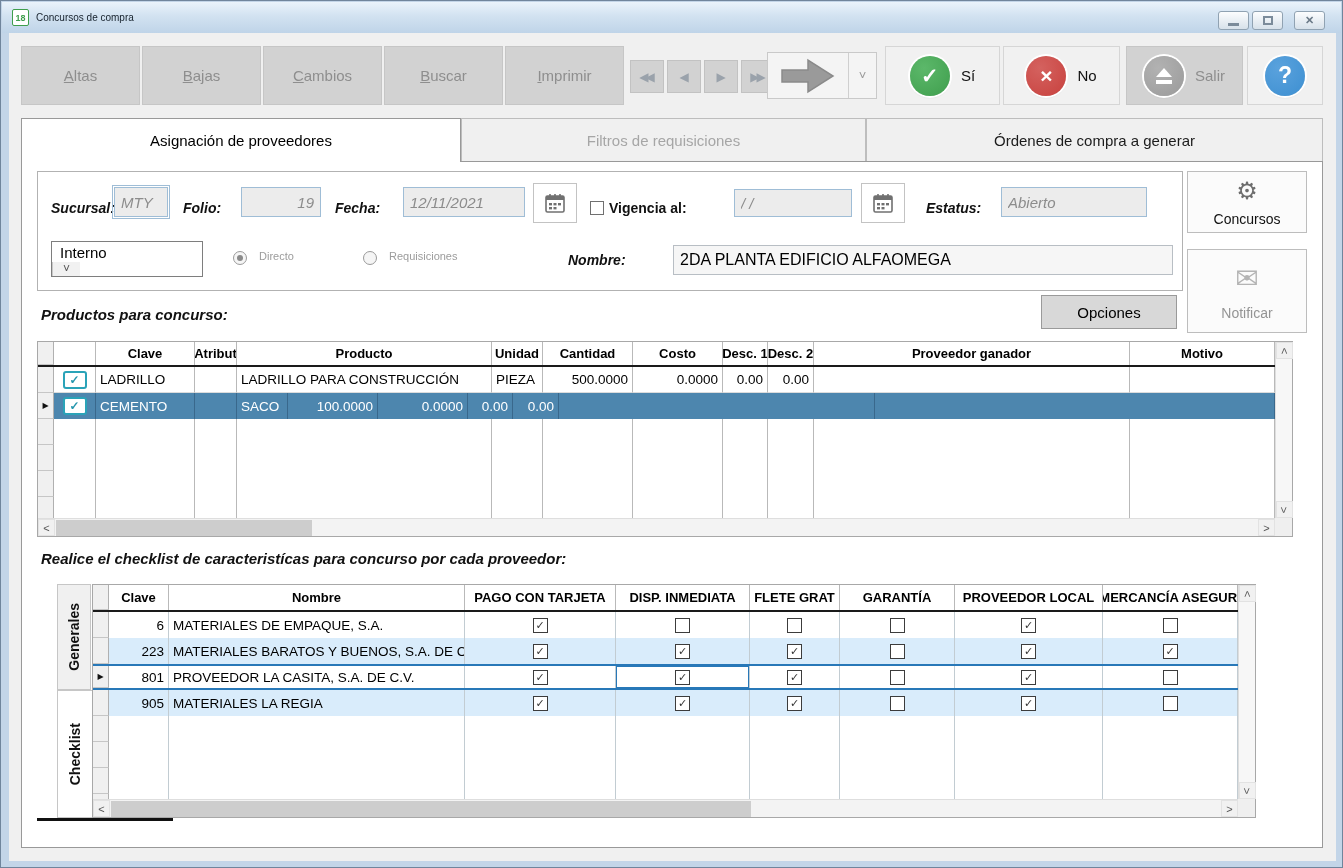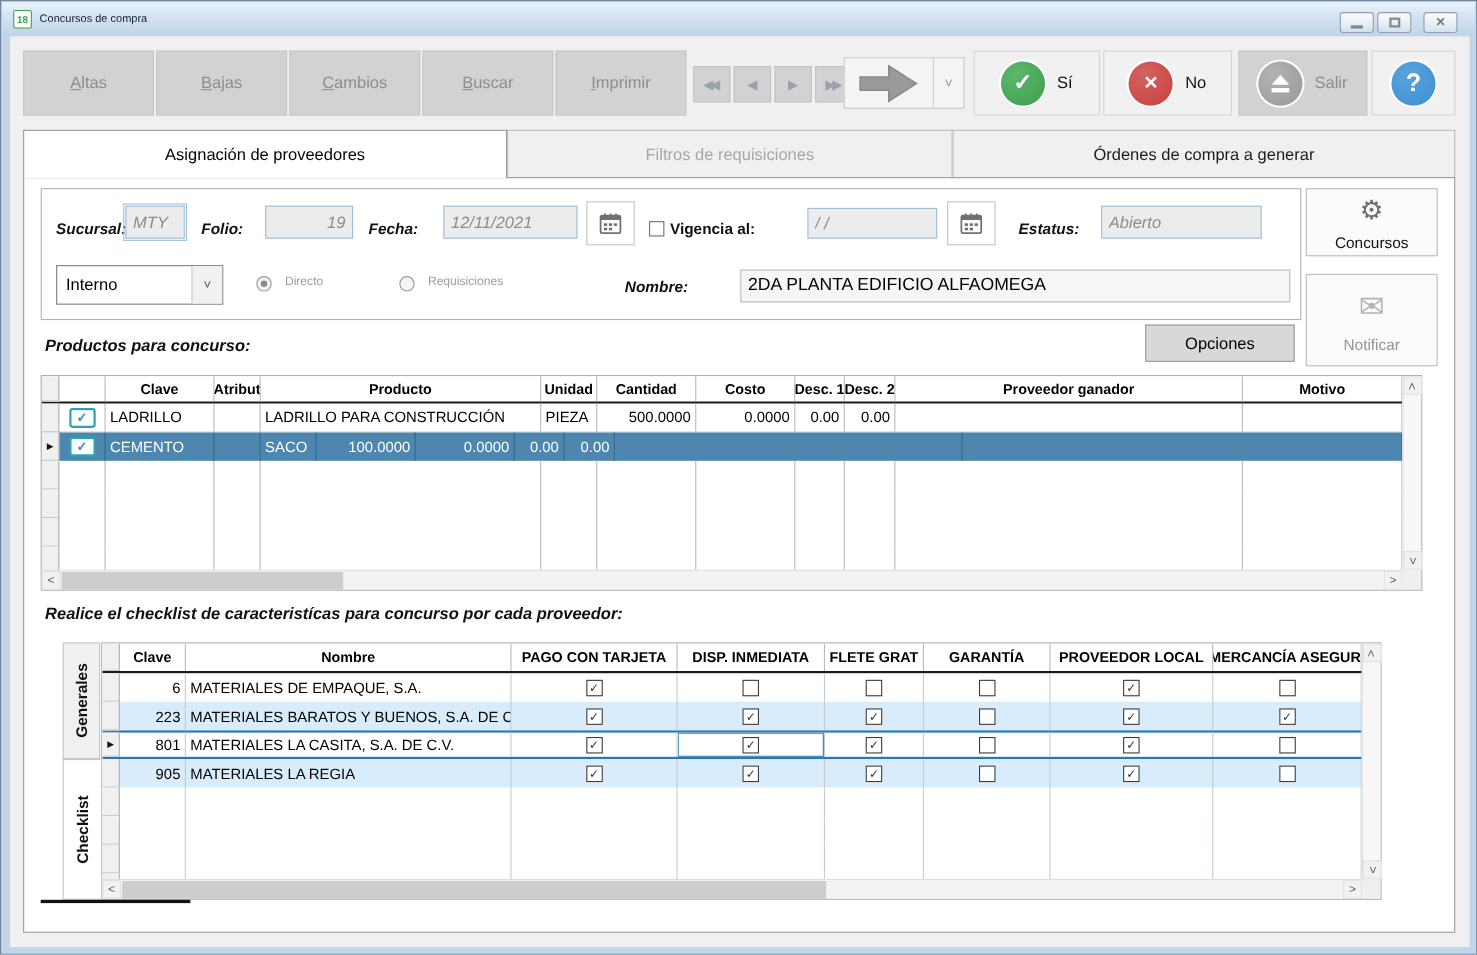--- a/index.html
+++ b/index.html
@@ -47,21 +47,21 @@
   .tab.disabled{background:#f0f0f0;border:1px solid #bdbdbd;border-bottom:1px solid #999;color:#a6a6a6;}
   .panel{position:absolute;left:20px;top:160px;width:1302px;height:687px;background:#fff;border:1px solid #999;z-index:1;}
 
   .abs{position:absolute;z-index:2;}
   .flabel{font-style:italic;font-weight:bold;font-size:14px;color:#111;}
   .blabel{font-weight:bold;font-size:14px;color:#111;}
   .tinput{border:1px solid #9fbdd6;background:#ececec;color:#8c8c8c;font-size:15px;
        font-family:"Liberation Sans",sans-serif;padding:0 6px;font-style:italic;}
   .tinput.focus-ring{outline:1px solid #9fbdd6;outline-offset:1px;}
   .cal-btn{background:#fff;border:1px solid #c3c3c3;display:flex;align-items:center;justify-content:center;}
-  .combo{background:#fff;border:1px solid #7e7e7e;display:flex;align-items:stretch;}
+  .combo{background:#fff;border:1px solid #7e7e7e;display:flex;align-items:stretch;flex-direction:column;}
   .combo-text{flex:1;display:flex;align-items:center;padding-left:8px;font-size:15px;color:#000;}
   .combo-dd{width:28px;border-left:1px solid #c8c8c8;background:#f1f1f1;display:flex;align-items:center;justify-content:center;color:#555;font-size:12px;}
   .radio{width:14px;height:14px;border-radius:50%;border:1px solid #9a9a9a;background:#f5f5f5;display:inline-flex;align-items:center;justify-content:center;}
   .radio .dot{width:6px;height:6px;border-radius:50%;background:#8a8a8a;}
   .rlabel{font-size:11px;color:#9c9c9c;margin-left:8px;}
   .chkbox{width:14px;height:14px;border:1px solid #707070;background:#fff;display:inline-block;}
   .side-btn{background:#fbfbfb;border:1px solid #bdbdbd;display:flex;flex-direction:column;align-items:center;justify-content:center;gap:6px;font-size:14px;color:#111;}
   .side-btn .ic{font-size:24px;color:#6e6e6e;}
   .side-btn.disabled{color:#949494;}
   .side-btn.disabled .ic{color:#b4b4b4;}
@@ -453,21 +453,21 @@
           <div class="gc a-c" style="width: 148px; min-width: 148px;">
             <div class="cchk">✓</div>
           </div>
           <div class="gc a-c" style="flex: 1 1 0%;">
             <div class="cchk">✓</div>
           </div>
         </div>
         <div class="cl-row current">
           <div class="gm">▶</div>
           <div class="gc a-r" style="width: 60px; min-width: 60px;">801</div>
-          <div class="gc" style="width: 296px; min-width: 296px;">MATERIALES LA CASITA, S.A. DE C.V.</div>
+          <div class="gc" style="width: 296px; min-width: 296px;">PROVEEDOR LA CASITA, S.A. DE C.V.</div>
           <div class="gc a-c" style="width: 151px; min-width: 151px;">
             <div class="cchk">✓</div>
           </div>
           <div class="gc a-c focuscell" style="width: 134px; min-width: 134px;">
             <div class="cchk">✓</div>
           </div>
           <div class="gc a-c" style="width: 90px; min-width: 90px;">
             <div class="cchk">✓</div>
           </div>
           <div class="gc a-c" style="width: 115px; min-width: 115px;">

